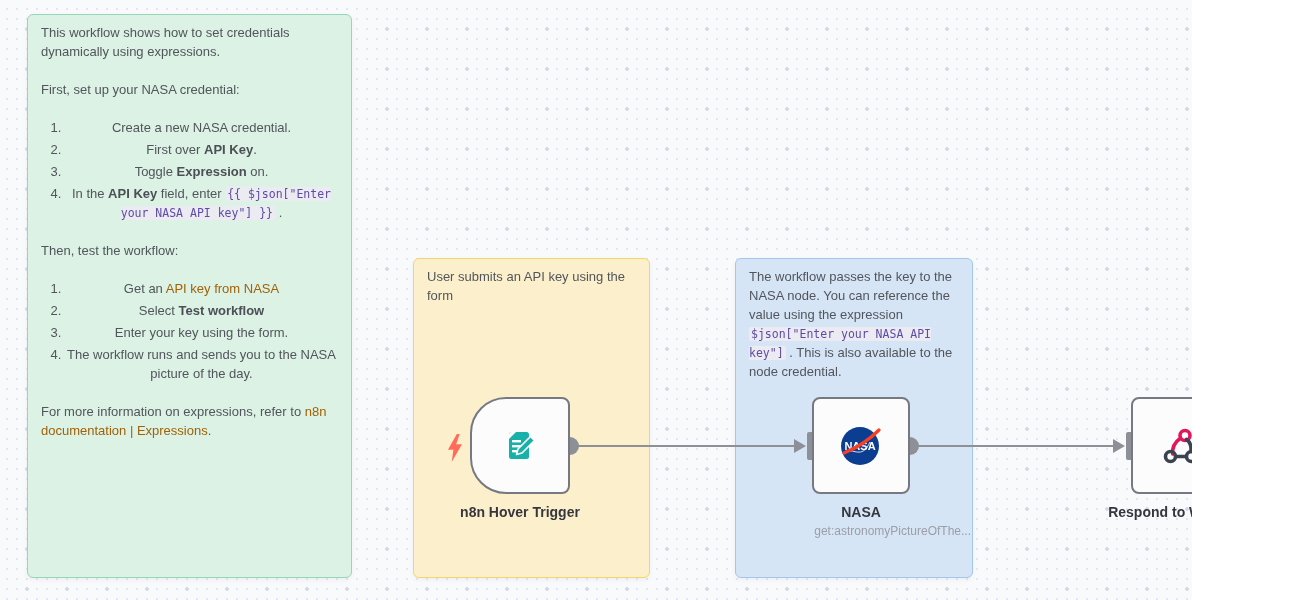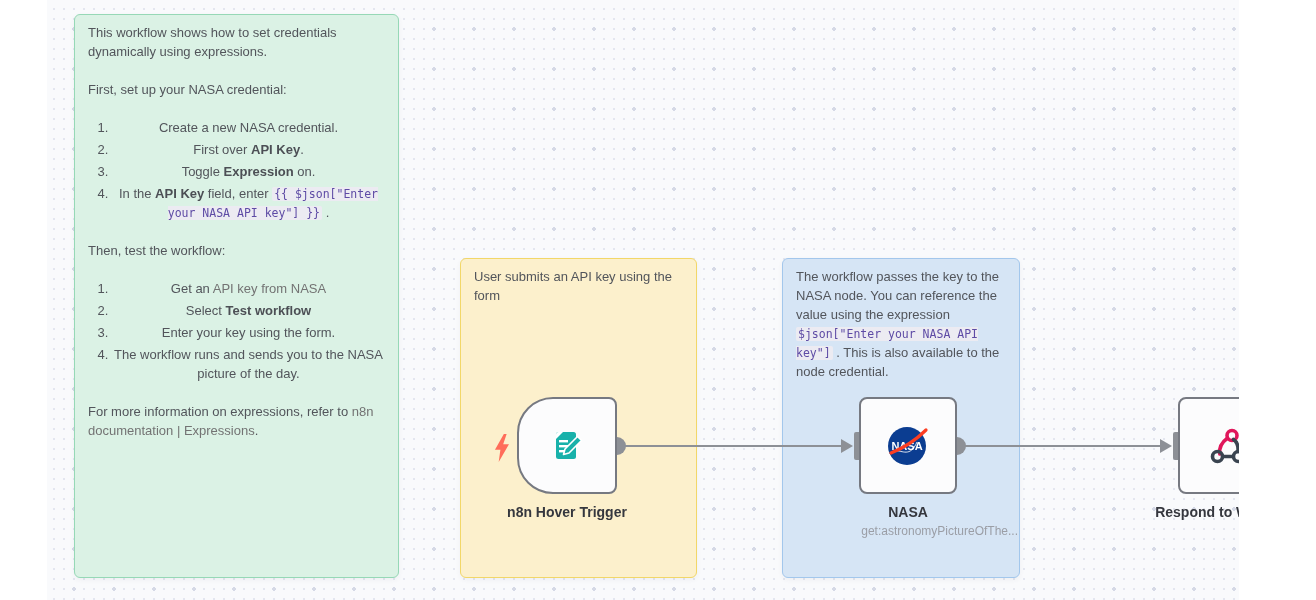--- a/index.html
+++ b/index.html
@@ -5,35 +5,34 @@
   html,body{margin:0;padding:0;}
   body{font-family:"Liberation Sans",sans-serif;}
   .canvas{
     position:relative;width:1192px;height:600px;overflow:hidden;
     background-color:#f9fafc;
     background-image:
       radial-gradient(circle,#d5d9e6 1.6px,rgba(0,0,0,0) 1.8px),
       radial-gradient(circle,#e3e6f0 1.1px,rgba(0,0,0,0) 1.3px);
     background-size:40px 40px,10px 10px;
     background-position:7px 9px,2px 4px;
-    margin-left:47px;
   }
   .sticky{
     position:absolute;border-radius:6px;border:1px solid;
     padding:9px 13px;font-size:13px;line-height:1.46;color:#52555b;
     box-shadow:0 2px 5px rgba(60,68,86,.06);box-sizing:border-box;
   }
   .sticky.green{background:#dbf2e5;border-color:#96d8b6;}
   .sticky.yellow{background:#fcf0cc;border-color:#f2d768;}
   .sticky.blue{background:#d6e5f5;border-color:#a3c7ec;}
   .sticky p{margin:0 0 19px 0;}
   .sticky ol{margin:19px 0 19px 0;padding-left:24px;}
   .sticky li{margin-bottom:3px;text-align:center;}
   .sticky b{font-weight:700;color:#4c4f55;}
-  .sticky a{color:#737373;text-decoration:none;cursor:pointer;}
+  .sticky a{color:#a16207;text-decoration:none;cursor:pointer;}
   code{
     font-family:"DejaVu Sans Mono","Liberation Mono",monospace;
     font-size:11.5px;color:#5e4ba5;background:#ecebf2;
     border-radius:2px;padding:0 2px;
   }
   .node{
     position:absolute;width:98px;height:97px;background:#fcfcfd;
     border:2px solid #767981;border-radius:8px;box-sizing:border-box;
     display:flex;align-items:center;justify-content:center;cursor:pointer;
   }

